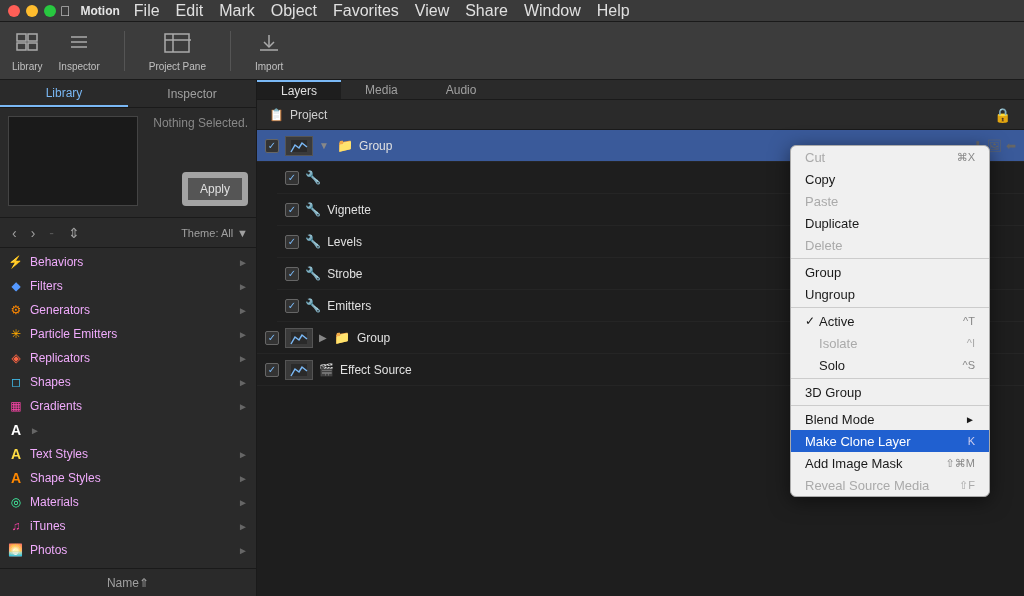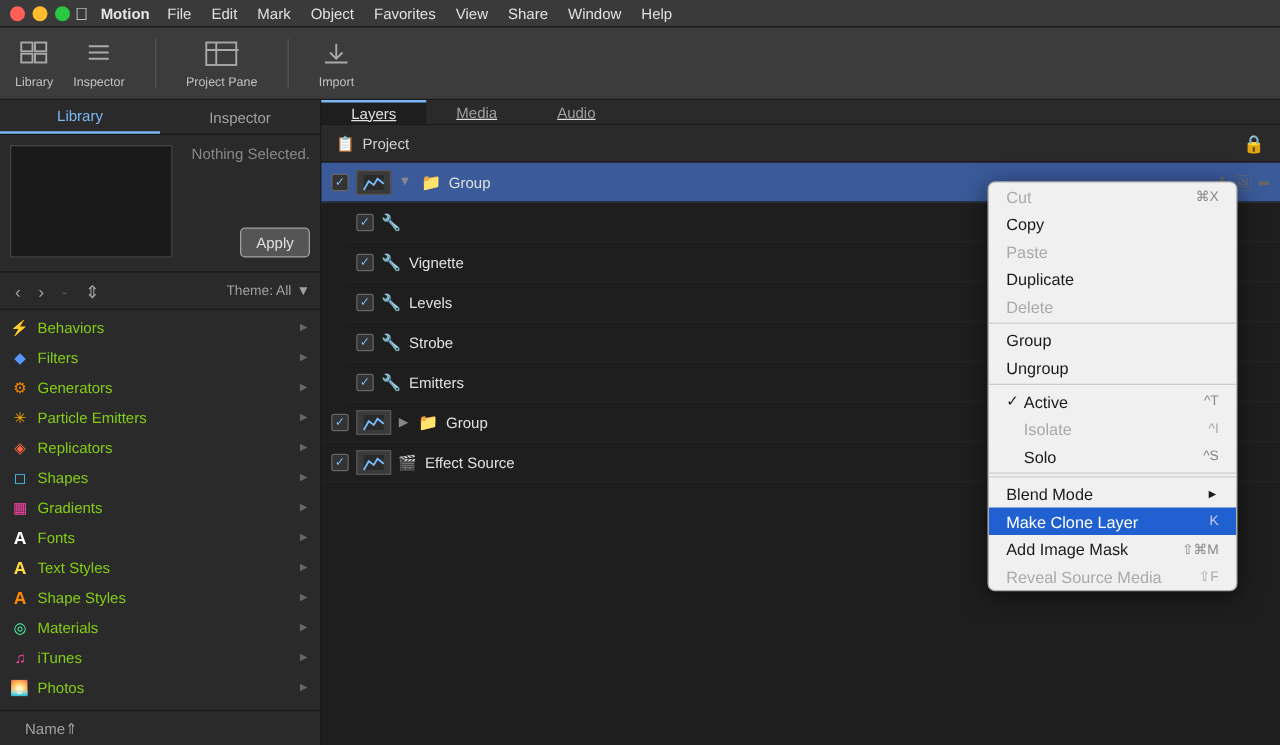--- a/index.html
+++ b/index.html
@@ -32,21 +32,21 @@
       color: #e0e0e0;
     }
     .menubar-app {
       font-weight: bold;
       margin-right: 4px;
       color: #e5e5e5;
     }
     .menubar-item {
       padding: 0 6px;
       color: #e0e0e0;
-      font-size: 12px;
+      font-size: 16px;
       cursor: default;
     }
 
     
     .traffic-lights {
       display: flex;
       gap: 6px;
       align-items: center;
     }
     .traffic-light {
@@ -150,21 +150,21 @@
       flex-shrink: 0;
     }
     .preview-text {
       color: #888;
       font-size: 12px;
     }
     .apply-btn {
       margin-left: auto;
       align-self: flex-end;
       background: #555;
-      border: 1px solid #a3a3a3;
+      border: 6px solid #a3a3a3;
       color: #e0e0e0;
       padding: 4px 12px;
       border-radius: 4px;
       font-size: 12px;
       cursor: pointer;
     }
 
     
     .nav-controls {
       height: 30px;
@@ -209,56 +209,55 @@
       height: 16px;
       display: flex;
       align-items: center;
       justify-content: center;
       font-size: 12px;
       flex-shrink: 0;
     }
     .library-item-label {
       flex: 1;
       font-size: 12px;
-      color: #84cc16;
+      color: #f0abfc;
     }
     .library-item-arrow {
       color: #666;
       font-size: 10px;
     }
 
     
     .name-bar {
       height: 28px;
       background: #2a2a2a;
       display: flex;
       align-items: center;
       padding: 0 20px;
       border-top: 1px solid #1a1a1a;
       color: #a0a0a0;
       font-size: 12px;
-      justify-content: flex-start;
+      justify-content: center;
     }
 
     
     .right-panel {
       flex: 1;
       display: flex;
       flex-direction: column;
       background: #1e1e1e;
       position: relative;
     }
 
     
     .right-tabs {
       display: flex;
       height: 20px;
       background: #2a2a2a;
       border-bottom: 1px solid #1a1a1a;
-      text-decoration: underline;
     }
     .right-tab {
       padding: 0 24px;
       display: flex;
       align-items: center;
       cursor: pointer;
       font-size: 12px;
       color: #a0a0a0;
     }
     .right-tab.active {
@@ -531,21 +530,20 @@
         <span class="library-item-label">Shapes</span>
         <span class="library-item-arrow">►</span>
       </div>
       <div class="library-item">
         <div class="library-item-icon" style="color:#ff44aa;">▦</div>
         <span class="library-item-label">Gradients</span>
         <span class="library-item-arrow">►</span>
       </div>
       <div class="library-item">
         <div class="library-item-icon" style="color:#fff; font-weight:bold; font-size:14px;">A</div>
-        <span class="library-item-label">Fonts</span>
         <span class="library-item-arrow">►</span>
       </div>
       <div class="library-item">
         <div class="library-item-icon" style="color:#ffdd44; font-weight:bold; font-size:14px;">A</div>
         <span class="library-item-label">Text Styles</span>
         <span class="library-item-arrow">►</span>
       </div>
       <div class="library-item">
         <div class="library-item-icon" style="color:#ff8800; font-weight:bold; font-size:14px;">A</div>
         <span class="library-item-label">Shape Styles</span>
@@ -741,20 +739,25 @@
   <div class="ctx-item">
     <div class="ctx-item-left">
       <span class="ctx-checkmark" style="opacity:0;">✓</span>
       <span>Solo</span>
     </div>
     <span class="ctx-shortcut">^S</span>
   </div>
 
   <div class="ctx-separator"></div>
 
+  <div class="ctx-item">
+    <div class="ctx-item-left">
+      <span>3D Group</span>
+    </div>
+  </div>
 
   <div class="ctx-separator"></div>
 
   <div class="ctx-item">
     <div class="ctx-item-left">
       <span>Blend Mode</span>
     </div>
     <span class="ctx-submenu-arrow">►</span>
   </div>
 

